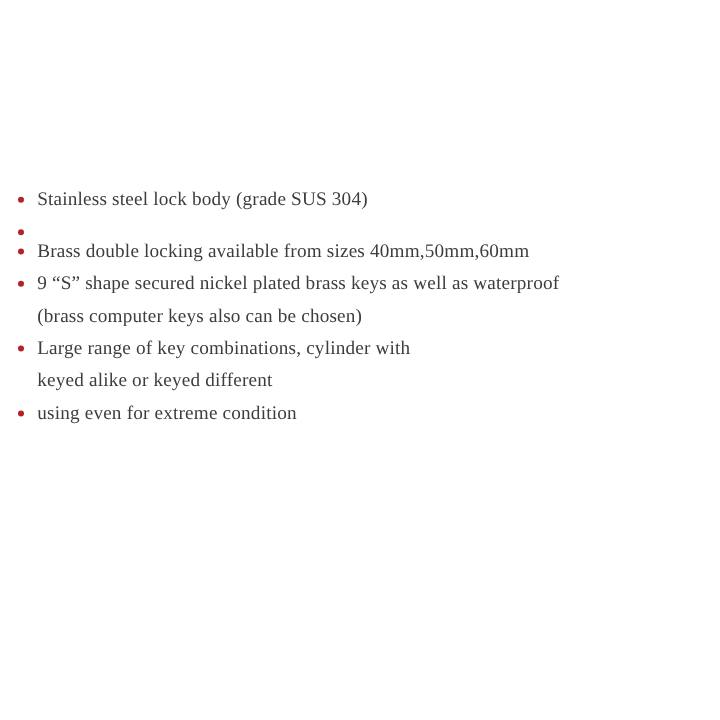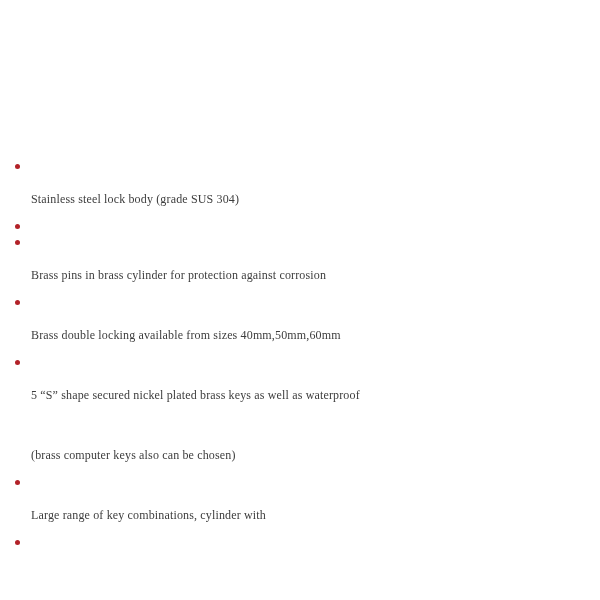--- a/index.html
+++ b/index.html
@@ -37,25 +37,24 @@
     height: 5px;
     border-radius: 50%;
     background: var(--bullet-color);
     margin: 11px 11px 0 1px;
   }
   .lines {
     flex: 1 1 auto;
     min-width: 0;
   }
   .line {
-    font-size: 12px;
+    font-size: 16px;
     line-height: 27px;
     letter-spacing: 0.15px;
     white-space: nowrap;
-    margin-top: 33px;
   }
 </style>
 </head>
 <body>
 
 <div class="page">
   <ul class="feature-list">
 
     <li class="feature-item">
       <span class="bullet"></span>
@@ -63,49 +62,45 @@
         <div class="line">Stainless steel lock body (grade SUS 304)</div>
       </div>
     </li>
 
     <li class="feature-item">
       <span class="bullet"></span>
       <div class="lines">
       </div>
     </li>
 
-    <li class="feature-item">
-      <span class="bullet"></span>
-      <div class="lines">
-        <div class="line">Brass pins in brass cylinder for protection against corrosion</div>
-      </div>
-    </li>
 
     <li class="feature-item">
       <span class="bullet"></span>
       <div class="lines">
         <div class="line">Brass double locking available from sizes 40mm,50mm,60mm</div>
       </div>
     </li>
 
     <li class="feature-item">
       <span class="bullet"></span>
       <div class="lines">
-        <div class="line">5 “S” shape secured nickel plated brass keys as well as waterproof</div>
+        <div class="line">9 “S” shape secured nickel plated brass keys as well as waterproof</div>
         <div class="line">(brass computer keys also can be chosen)</div>
       </div>
     </li>
 
     <li class="feature-item">
       <span class="bullet"></span>
       <div class="lines">
         <div class="line">Large range of key combinations, cylinder with</div>
+        <div class="line">keyed alike or keyed different</div>
       </div>
     </li>
 
     <li class="feature-item">
       <span class="bullet"></span>
       <div class="lines">
+        <div class="line">using even for extreme condition</div>
       </div>
     </li>
 
   </ul>
 </div>
 
 </body></html>

